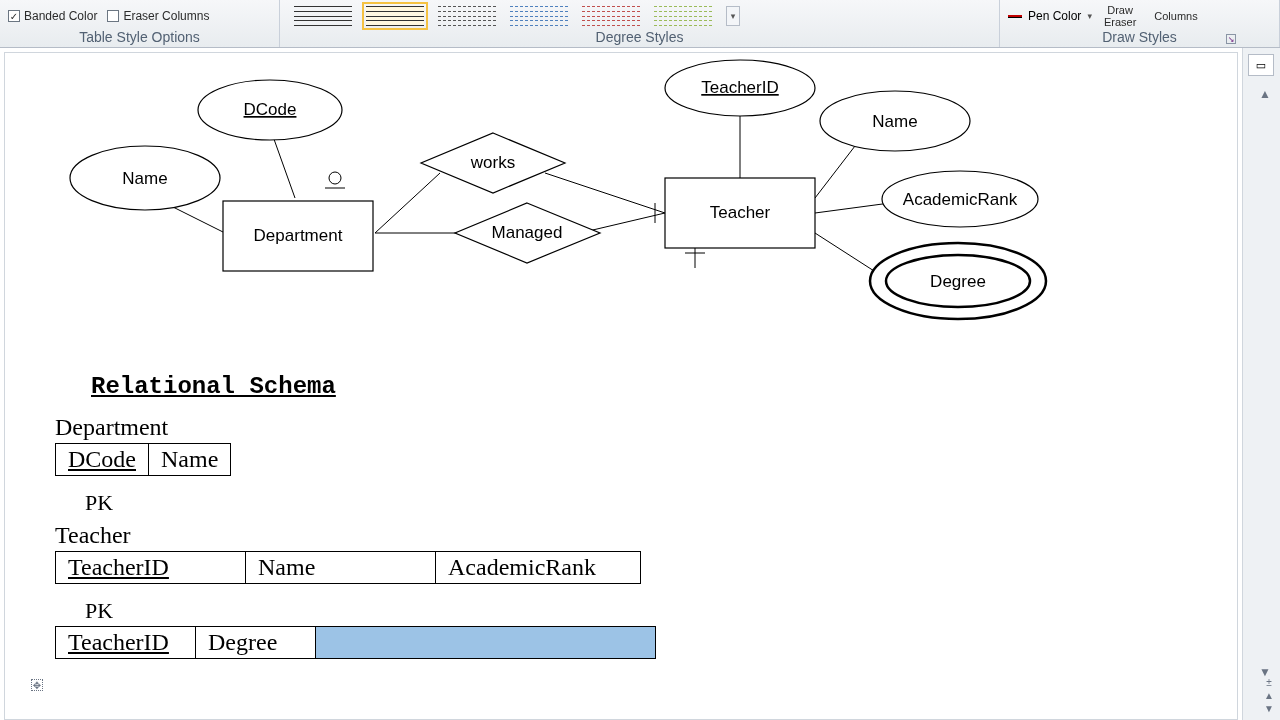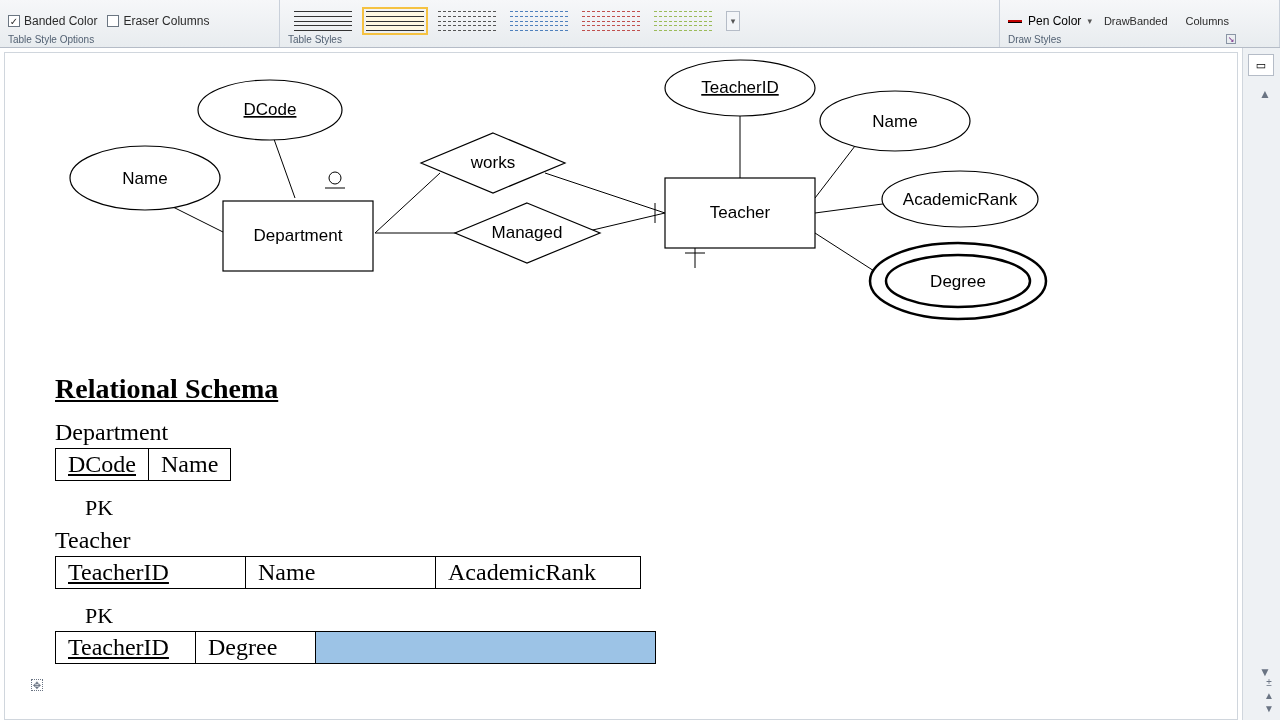--- a/index.html
+++ b/index.html
@@ -1,21 +1,21 @@
 <!DOCTYPE html>
 <html><head>
 <meta charset="utf-8">
 <style>
 * { margin: 0; padding: 0; box-sizing: border-box; }
 body { font-family: "Segoe UI", Tahoma, sans-serif; font-size: 12px; background: #fff; width: 1280px; height: 720px; overflow: hidden; position: relative; }
 
 
 .ribbon { background: linear-gradient(#f6f7f9,#e8ecef); border-bottom: 1px solid #b5bcc7; height: 48px; display: flex; }
 .ribbon-group { border-right: 1px solid #c9d0da; display: flex; flex-direction: column; justify-content: flex-end; padding: 2px 8px 2px 8px; }
-.ribbon-group-label { text-align: left; color: #526173; font-size: 10px; padding-top: 2px; }
+.ribbon-group-label { text-align: center; color: #526173; font-size: 14px; padding-top: 2px; }
 .opts-row { display: flex; gap: 10px; align-items: center; height: 22px; }
 .chk { display: flex; align-items: center; gap: 4px; color: #2b2b2b; font-size: 12px; }
 .chk .box { width: 12px; height: 12px; border: 1px solid #6b7682; background: #fff; display: inline-flex; align-items: center; justify-content: center; font-size: 10px; color: #2b2b2b; }
 
 .styles-group { flex: 1; }
 .style-gallery { display: flex; align-items: center; gap: 14px; height: 22px; padding: 0 6px; }
 .style-thumb { width: 58px; height: 20px; display: flex; flex-direction: column; justify-content: space-between; }
 .style-thumb .ln { height: 1px; border-top: 1px dashed; }
 .thumb-black .ln { border-color: #555; }
 .thumb-black-solid .ln { border-top-style: solid; border-color: #333; }
@@ -23,39 +23,39 @@
 .thumb-red .ln { border-color: #c0504d; }
 .thumb-green .ln { border-color: #9bbb59; }
 .thumb-selected { outline: 2px solid #f5c242; outline-offset: 2px; background: #fff8e1; }
 .gallery-more { width: 14px; height: 20px; border: 1px solid #b5bcc7; background: #f3f5f8; display: flex; align-items: center; justify-content: center; font-size: 9px; color: #555; }
 
 .borders-group { width: 280px; }
 .pen-row { display: flex; align-items: center; gap: 6px; height: 22px; }
 .pen-swatch { width: 14px; height: 3px; background: #c00000; border-bottom: 1px solid #000; }
 .pen-label { font-size: 12px; }
 .pen-dd { font-size: 9px; color: #555; }
-.btn-col { display: flex; flex-direction: row; align-items: center; font-size: 11px; color: #2b2b2b; padding: 0 6px; line-height: 12px; }
+.btn-col { display: flex; flex-direction: column; align-items: center; font-size: 11px; color: #2b2b2b; padding: 0 6px; line-height: 12px; }
 .dlg-launch { position: absolute; right: 44px; top: 34px; width: 10px; height: 10px; border: 1px solid #8a95a5; font-size: 8px; display: flex; align-items: center; justify-content: center; color: #617; }
 
 
 .scroll-strip { position: absolute; right: 0; top: 48px; bottom: 0; width: 38px; background: #eef1f4; border-left: 1px solid #d0d6dd; }
 .scroll-strip .mini { position: absolute; top: 6px; right: 6px; width: 26px; height: 22px; border: 1px solid #b5bcc7; background: #fff; display: flex; align-items: center; justify-content: center; font-size: 11px; }
 .scroll-strip .uparrow { position: absolute; top: 38px; right: 6px; width: 18px; height: 16px; display: flex; align-items: center; justify-content: center; color: #6a7483; }
 .scroll-strip .downarrow { position: absolute; bottom: 40px; right: 6px; width: 18px; height: 16px; display: flex; align-items: center; justify-content: center; color: #6a7483; }
 .scroll-strip .pgdn { position: absolute; bottom: 6px; right: 6px; font-size: 10px; color: #6a7483; display: flex; flex-direction: column; gap: 2px; align-items: center; }
 
 
 .page { position: absolute; left: 4px; top: 52px; right: 42px; bottom: 0; background: #fff; border: 1px solid #d0d6dd; overflow: hidden; }
 
 
 .er-svg { position: absolute; left: 0; top: 0; }
 
 
 .schema { position: absolute; left: 50px; top: 320px; font-family: "Times New Roman", serif; color: #000; }
-.schema h2 { font-family: Liberation Serif, serif; font-size: 28px; font-weight: bold; text-decoration: underline; margin-bottom: 14px; }
+.schema h2 { font-family: Liberation Mono, monospace; font-size: 24px; font-weight: bold; text-decoration: underline; margin-bottom: 14px; margin-left: 36px; }
 .tname { font-size: 24px; margin-top: 6px; }
 .tbl { border-collapse: collapse; margin-top: 2px; }
 .tbl td { border: 1.5px solid #000; padding: 2px 12px; font-size: 24px; }
 .pk { text-decoration: underline; }
 .pklabel { font-size: 22px; padding-left: 30px; margin-top: 14px; }
 .sel-cell { background: #9cc3e6; }
 .anchor { position: absolute; left: 26px; bottom: 28px; width: 12px; height: 12px; border: 1px dotted #6a7483; color: #6a7483; font-size: 10px; display:flex; align-items:center; justify-content:center; }
 
 </style>
 </head>
@@ -115,31 +115,31 @@
         </div>
       <div class="style-thumb thumb-green">
           <span class="ln"></span>
           <span class="ln"></span>
           <span class="ln"></span>
           <span class="ln"></span>
           <span class="ln"></span>
         </div>
       <div class="gallery-more">▾</div>
     </div>
-    <div class="ribbon-group-label">Table Styles</div>
+    <div class="ribbon-group-label">Degree Styles</div>
   </div>
 
   <div class="ribbon-group borders-group" style="position:relative">
     <div class="pen-row">
       <span class="pen-swatch"></span>
       <span class="pen-label">Pen Color</span>
       <span class="pen-dd">▾</span>
       <div class="btn-col">
           <span>Draw</span>
-          <span>Banded</span>
+          <span>Eraser</span>
         </div>
       <div class="btn-col">
           <span>Columns</span>
         </div>
     </div>
     <div class="ribbon-group-label">Draw Styles</div>
   </div>
 </div>
 <div class="dlg-launch">↘</div>
 

